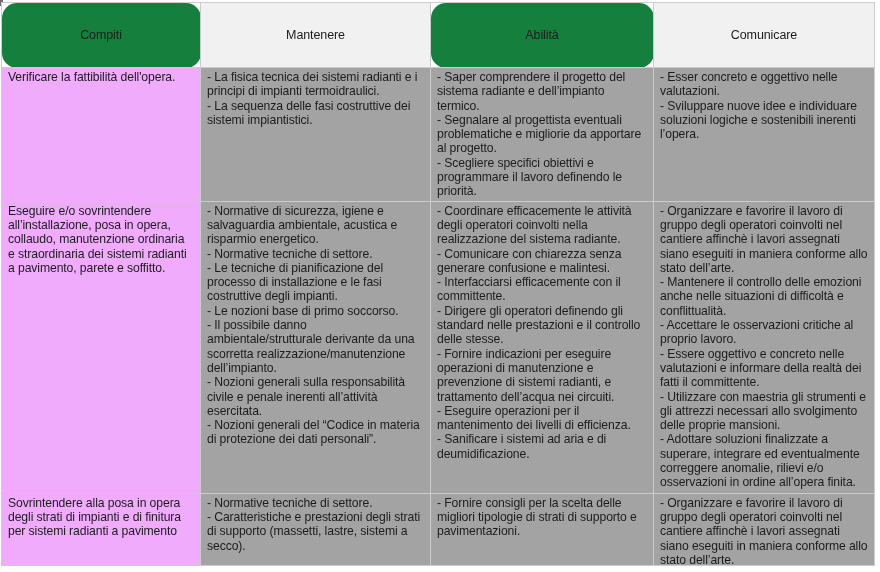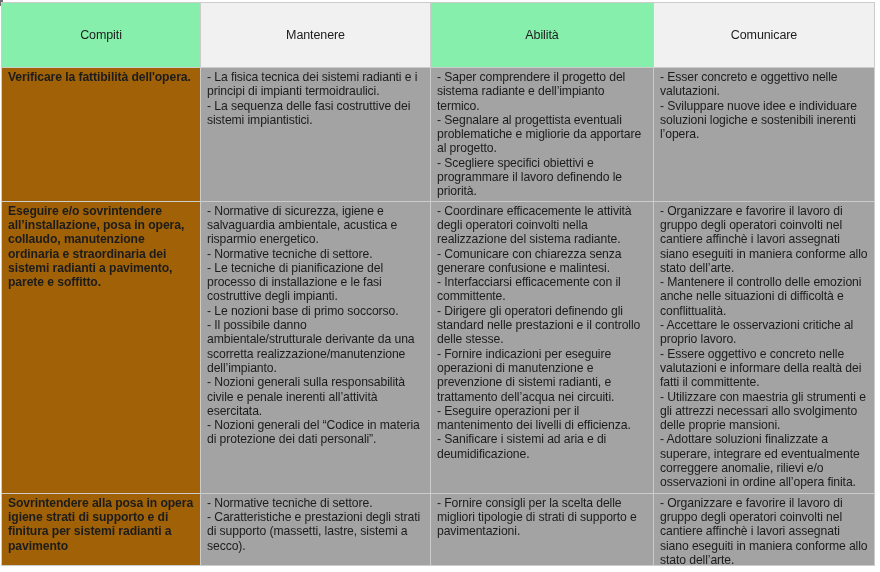--- a/index.html
+++ b/index.html
@@ -27,23 +27,23 @@
     overflow:hidden;
     word-wrap:break-word;
   }
   table.skills th{
     font-weight:normal;
     text-align:center;
     vertical-align:middle;
     font-size:12.5px;
     padding:4px 6px;
   }
-  th.hdr-blue{background:#86efac;}
+  th.hdr-blue{background:#15803d;border-radius:15px;}
   th.hdr-gray{background:#f1f1f1;}
-  td.task{background:#a16207;font-weight:bold;}
+  td.task{background:#f0abfc;}
   td.plain{background:#a3a3a3;}
   .multiline{white-space:pre-line;}
   tr.hdr{height:65px;}
   tr.r1{height:133px;}
   tr.r2{height:292px;}
   tr.r3{height:68px;}
   col.c1{width:199px;}
   col.c2{width:230px;}
   col.c3{width:223px;}
   col.c4{width:221px;}
@@ -98,21 +98,21 @@
 - Eseguire operazioni per il mantenimento dei livelli di efficienza.
 - Sanificare i sistemi ad aria e di deumidificazione.</td>
           <td class="plain multiline">- Organizzare e favorire il lavoro di gruppo degli operatori coinvolti nel cantiere affinchè i lavori assegnati siano eseguiti in maniera conforme allo stato dell’arte.
 - Mantenere il controllo delle emozioni anche nelle situazioni di difficoltà e conflittualità.
 - Accettare le osservazioni critiche al proprio lavoro.
 - Essere oggettivo e concreto nelle valutazioni e informare della realtà dei fatti il committente.
 - Utilizzare con maestria gli strumenti e gli attrezzi necessari allo svolgimento delle proprie mansioni.
 - Adottare soluzioni finalizzate a superare, integrare ed eventualmente correggere anomalie, rilievi e/o osservazioni in ordine all’opera finita.</td>
         </tr>
         <tr class="r3">
-          <td class="task multiline">Sovrintendere alla posa in opera igiene strati di supporto e di finitura per sistemi radianti a pavimento</td>
+          <td class="task multiline">Sovrintendere alla posa in opera degli strati di impianti e di finitura per sistemi radianti a pavimento</td>
           <td class="plain multiline">- Normative tecniche di settore.
 - Caratteristiche e prestazioni degli strati di supporto (massetti, lastre, sistemi a secco).</td>
           <td class="plain multiline">- Fornire consigli per la scelta delle migliori tipologie di strati di supporto e pavimentazioni.</td>
           <td class="plain multiline">- Organizzare e favorire il lavoro di gruppo degli operatori coinvolti nel cantiere affinchè i lavori assegnati siano eseguiti in maniera conforme allo stato dell’arte.</td>
         </tr>
       </tbody>
     </table>
   </div>
 </div>
 

